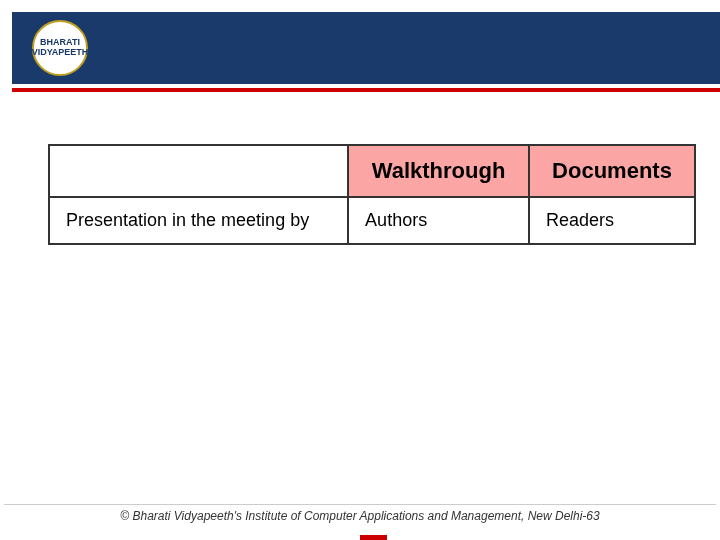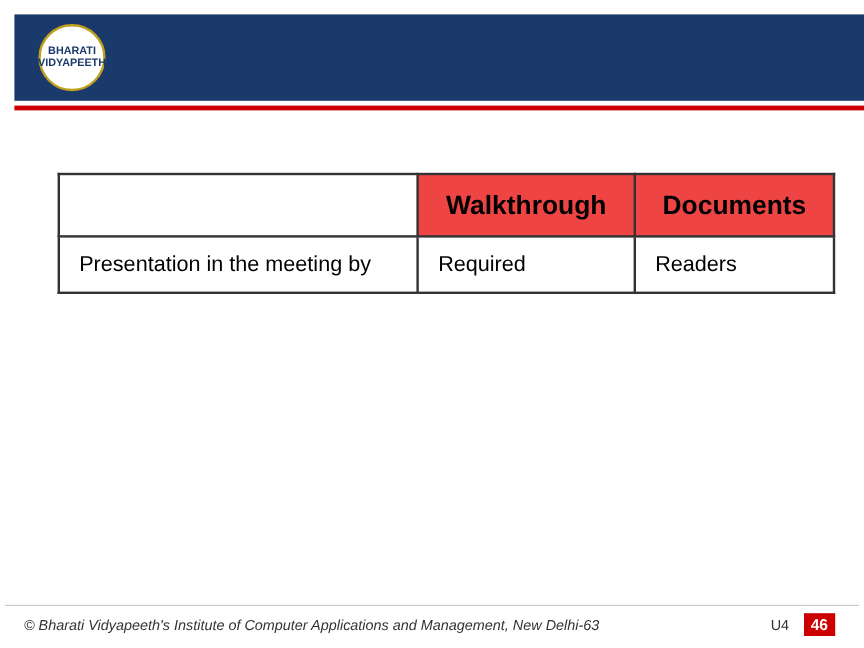--- a/index.html
+++ b/index.html
@@ -59,21 +59,21 @@
     .comparison-table td {
       border: 2px solid #333;
       padding: 12px 16px;
       vertical-align: middle;
     }
 
     .comparison-table thead th {
       font-size: 22px;
       font-weight: bold;
       text-align: center;
-      background: #ef4444;
+      background: #fca5a5;
     }
 
     .comparison-table thead th:first-child {
       border: 2px solid #333;
       background: #ffffff;
     }
 
     .comparison-table tbody td {
       font-size: 18px;
     }
@@ -87,20 +87,21 @@
       position: absolute;
       bottom: 0;
       left: 0;
       right: 0;
       height: 32px;
       display: flex;
       align-items: center;
       justify-content: space-between;
       padding: 0 12px;
       border-top: 1px solid #ccc;
+      flex-direction: column;
     }
 
     .footer-text {
       font-size: 12px;
       color: #333;
       font-style: italic;
     }
 
     .footer-right {
       display: flex;
@@ -145,21 +146,21 @@
     <thead>
       <tr>
         <th></th>
         <th>Walkthrough</th>
         <th>Documents</th>
       </tr>
     </thead>
     <tbody id="table-body">
         <tr>
           <td>Presentation in the meeting by</td>
-          <td>Required</td>
+          <td>Authors</td>
           <td>Readers</td>
         </tr>
       </tbody>
   </table>
 </div>
 
 <div class="footer">
   <span class="footer-text">© Bharati Vidyapeeth's Institute of Computer Applications and Management, New Delhi-63</span>
   <div class="footer-right">
     <span class="footer-unit">U4</span>

